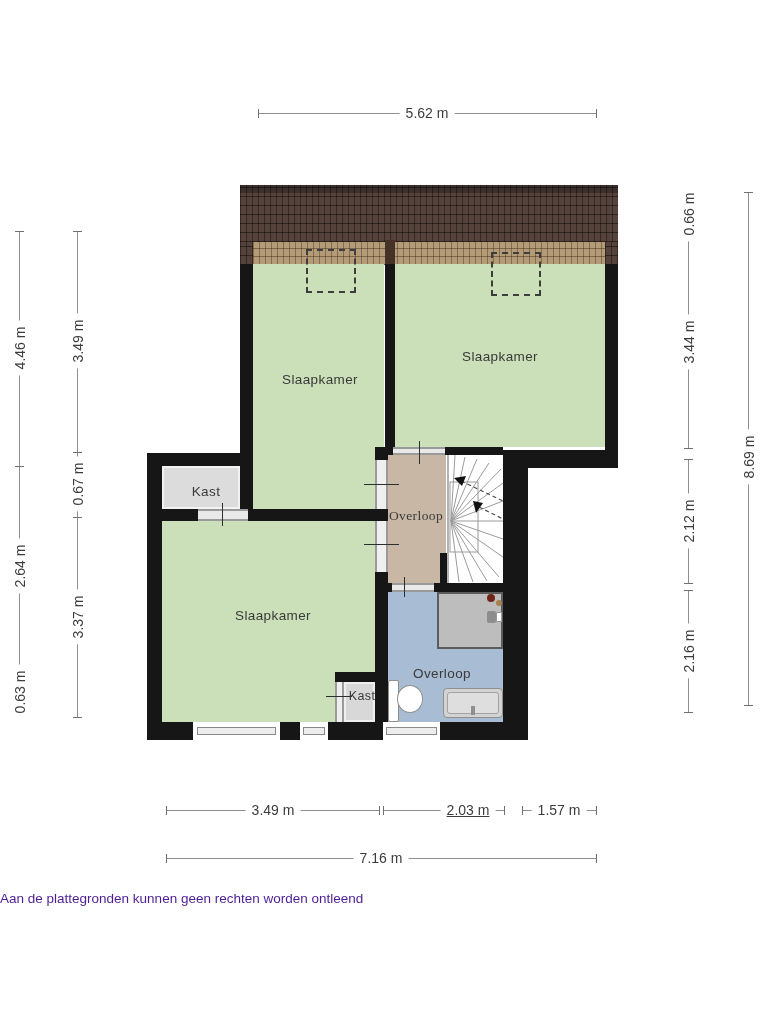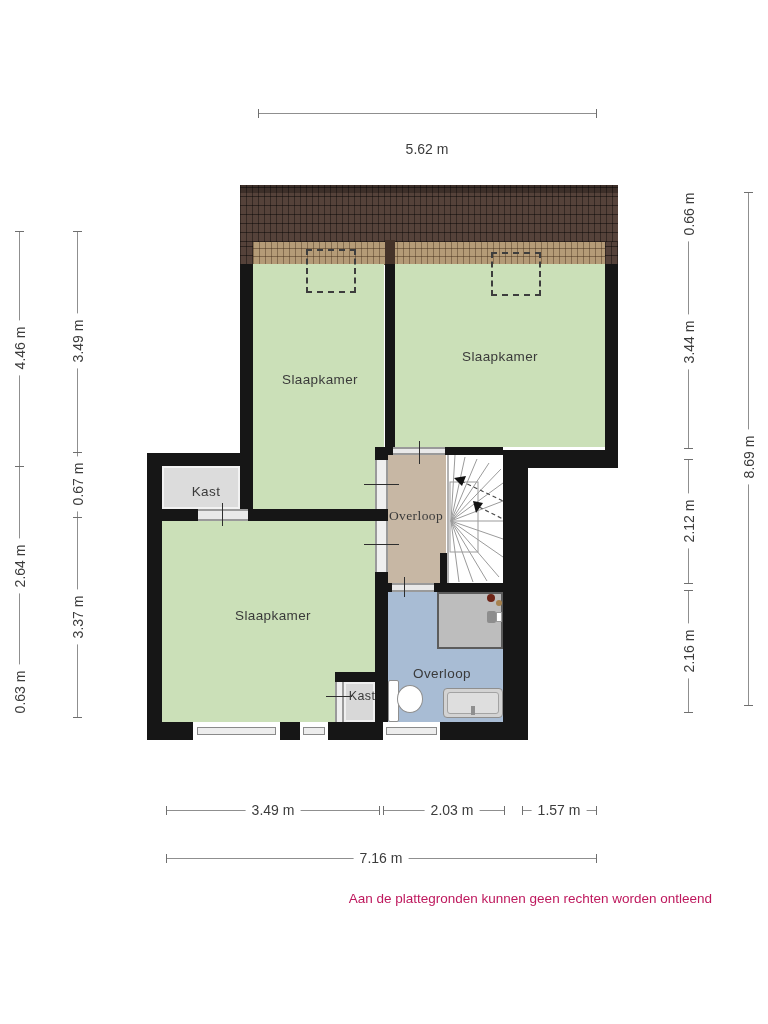--- a/index.html
+++ b/index.html
@@ -30,21 +30,21 @@
   .dimlabel{position:absolute;transform:translate(-50%,-50%);background:#fff;color:#3c3c3c;
             font-size:14px;padding:0 6px;white-space:nowrap;}
   .dimlabel.vert{transform:translate(-50%,-50%) rotate(-90deg);padding:0 6px;}
   .door-h{position:absolute;background:#e9e9e9;border-top:2px solid #9a9a9a;
           border-bottom:2px solid #9a9a9a;box-sizing:border-box;}
   .jamb-v{position:absolute;background:#efefef;border-left:2px solid #9a9a9a;
           border-right:2px solid #9a9a9a;box-sizing:border-box;}
   .tick-line{position:absolute;background:#2e2e2e;}
   .win-out{position:absolute;background:#ffffff;}
   .win-frame{position:absolute;background:#ededed;border:1px solid #8a8a8a;box-sizing:border-box;}
-  .footer{position:absolute;left:0;width:712px;text-align:right;color:#be185d;font-size:13.5px;}
+  .footer{position:absolute;left:0;width:712px;text-align:left;color:#4c1d95;font-size:13.5px;}
 </style>
 </head>
 <body>
 
 <div class="canvas">
 
   <div class="roof-dark" style="left:240px;top:185px;width:378px;height:57px;"></div>
   <div class="abs" style="left:240px;top:185px;width:378px;height:8px;background:rgba(0,0,0,0.28);"></div>
   <div class="roof-light" style="left:253px;top:242px;width:352px;height:23px;"></div>
   <div class="roof-dark" style="left:240px;top:242px;width:13px;height:23px;"></div>
@@ -150,21 +150,21 @@
   <div class="roomlabel" style="left:500px;top:356px;">Slaapkamer</div>
   <div class="roomlabel" style="left:273px;top:615px;">Slaapkamer</div>
   <div class="roomlabel" style="left:206px;top:491px;">Kast</div>
   <div class="roomlabel small" style="left:362px;top:696px;">Kast</div>
   <div class="roomlabel" style="left:416px;top:516px;font-family:Liberation Serif, serif;">Overloop</div>
   <div class="roomlabel" style="left:442px;top:673px;">Overloop</div>
 
   <div class="dline" style="left:258px;top:113px;width:339px;height:1px;"></div>
   <div class="dtick-v" style="left:258px;top:109px;"></div>
   <div class="dtick-v" style="left:596px;top:109px;"></div>
-  <div class="dimlabel" style="left:427px;top:113px;margin-top:36px;">5.62 m</div>
+  <div class="dimlabel" style="left:427px;top:113px;">5.62 m</div>
 
   <div class="dline" style="left:19px;top:231px;width:1px;height:487px;"></div>
   <div class="dtick-h" style="left:15px;top:231px;"></div>
   <div class="dtick-h" style="left:15px;top:466px;"></div>
   <div class="dtick-h" style="left:15px;top:665px;"></div>
   <div class="dtick-h" style="left:15px;top:717px;"></div>
   <div class="dimlabel vert" style="left:20px;top:348px;">4.46 m</div>
   <div class="dimlabel vert" style="left:20px;top:566px;">2.64 m</div>
   <div class="dimlabel vert" style="left:20px;top:692px;">0.63 m</div>
 
@@ -198,21 +198,21 @@
   <div class="dimlabel vert" style="left:749px;top:457px;">8.69 m</div>
 
   <div class="dline" style="left:166px;top:810px;width:214px;height:1px;"></div>
   <div class="dtick-v" style="left:166px;top:806px;"></div>
   <div class="dtick-v" style="left:379px;top:806px;"></div>
   <div class="dimlabel" style="left:273px;top:810px;">3.49 m</div>
 
   <div class="dline" style="left:383px;top:810px;width:122px;height:1px;"></div>
   <div class="dtick-v" style="left:383px;top:806px;"></div>
   <div class="dtick-v" style="left:504px;top:806px;"></div>
-  <div class="dimlabel" style="left:452px;top:810px;">2.03 m</div>
+  <div class="dimlabel" style="left:468px;top:810px;text-decoration:underline;">2.03 m</div>
 
   <div class="dline" style="left:522px;top:810px;width:75px;height:1px;"></div>
   <div class="dtick-v" style="left:522px;top:806px;"></div>
   <div class="dtick-v" style="left:596px;top:806px;"></div>
   <div class="dimlabel" style="left:559px;top:810px;">1.57 m</div>
 
   <div class="dline" style="left:166px;top:858px;width:431px;height:1px;"></div>
   <div class="dtick-v" style="left:166px;top:854px;"></div>
   <div class="dtick-v" style="left:596px;top:854px;"></div>
   <div class="dimlabel" style="left:381px;top:858px;">7.16 m</div>

